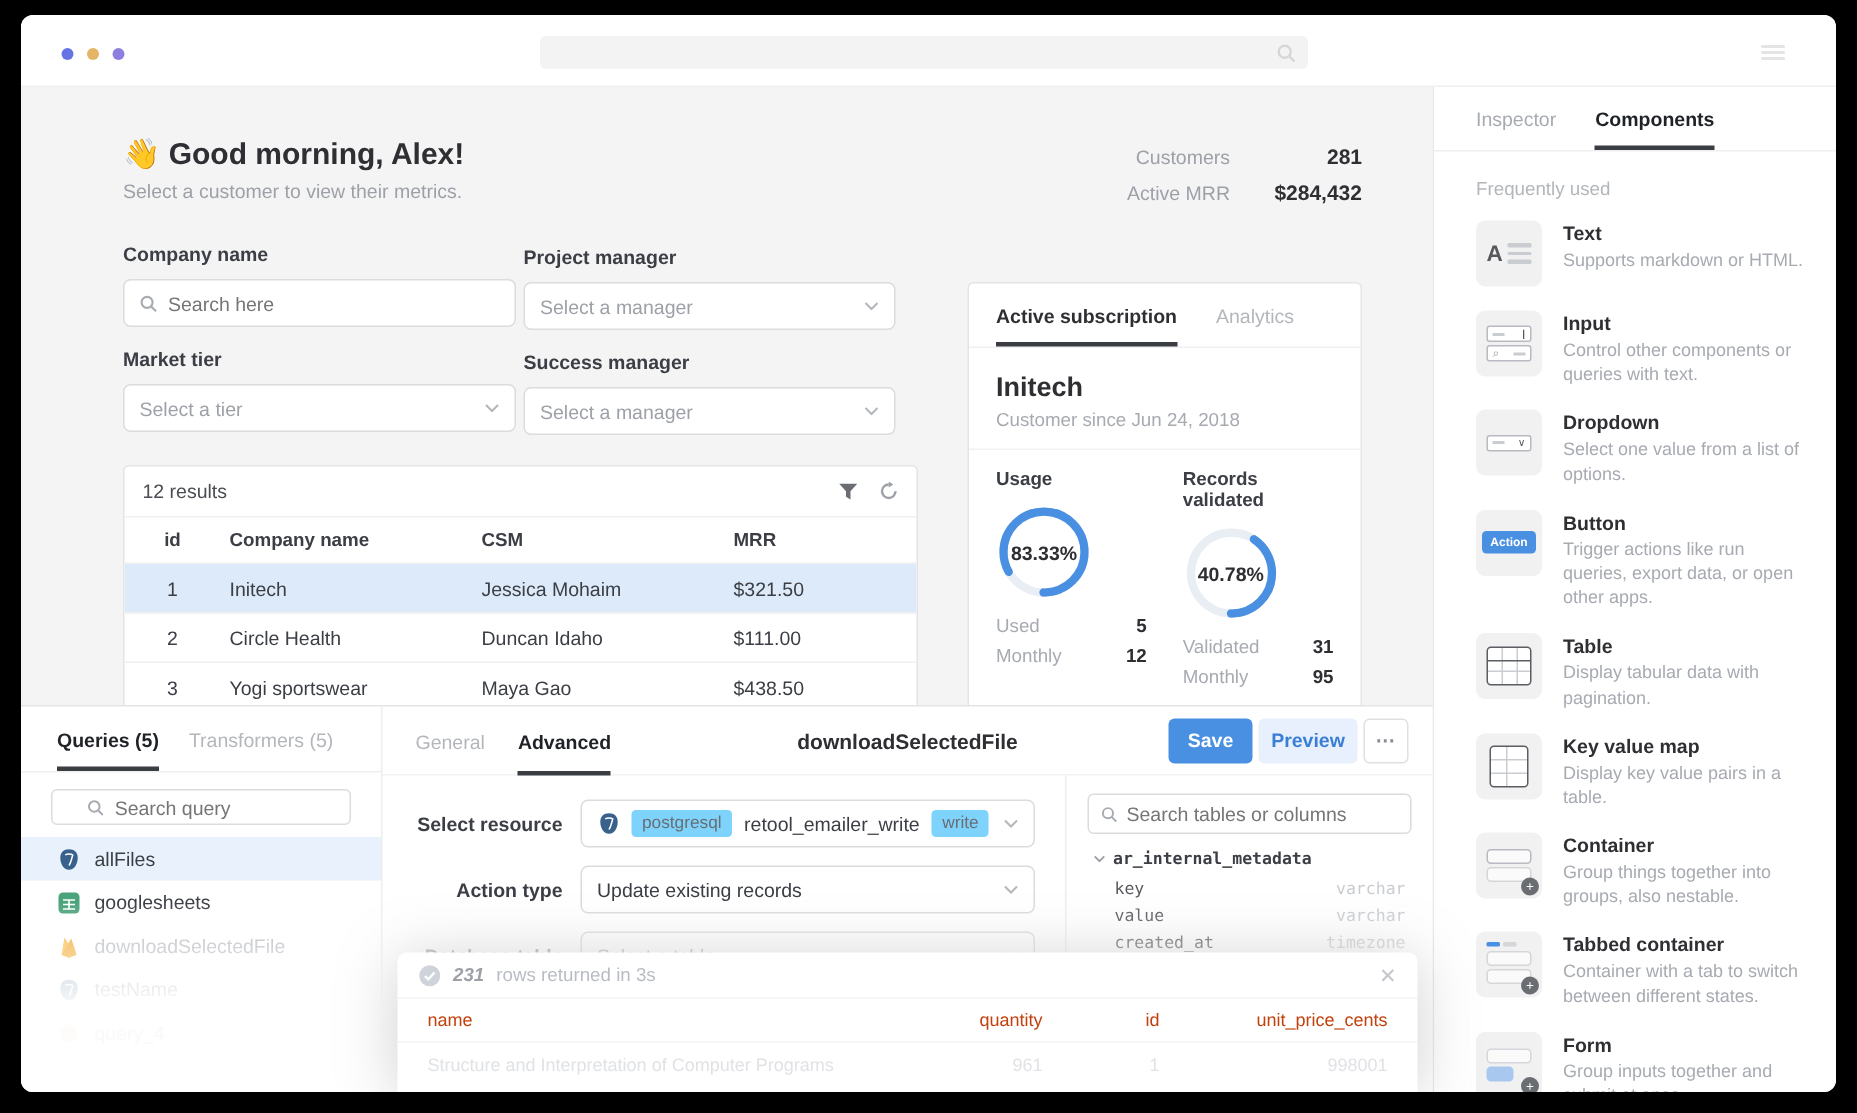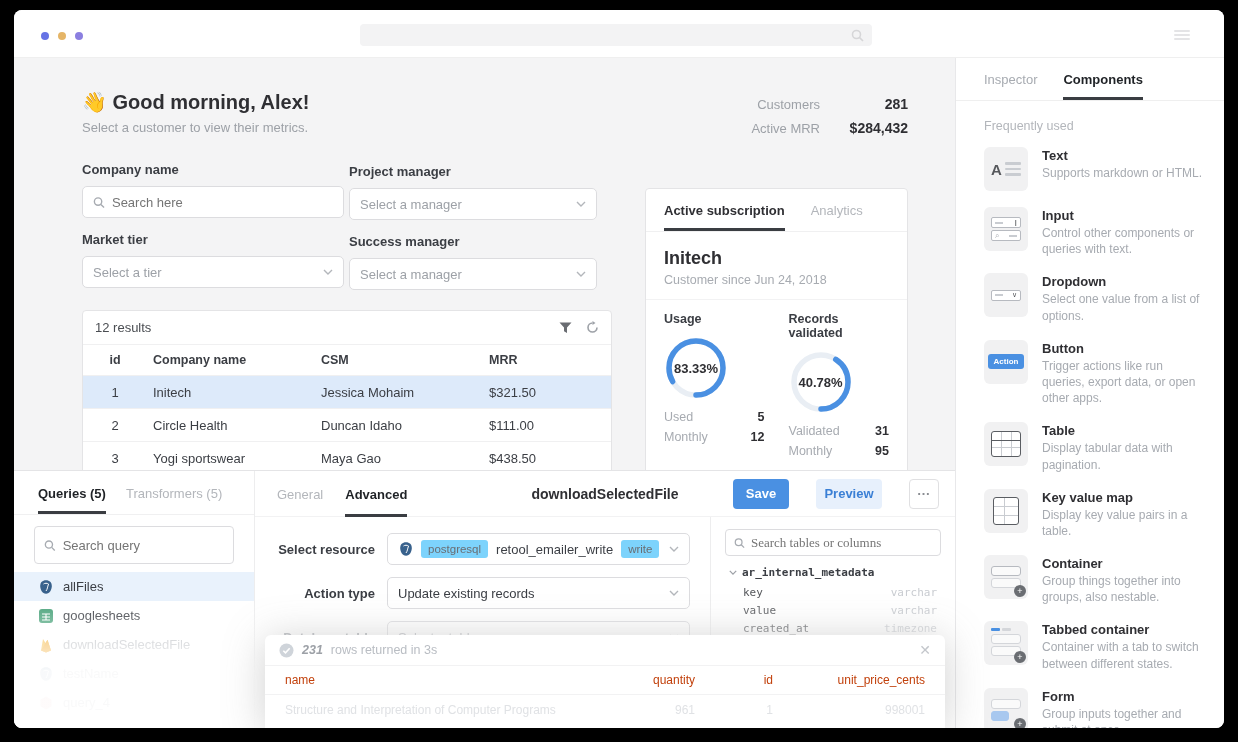--- a/index.html
+++ b/index.html
@@ -92,48 +92,48 @@
   .mini-tab { display:flex; gap:2px; margin-bottom:3px; }
   .mini-tab i { width:9px; height:3px; background:#d4d6da; border-radius:1px; }
   .mini-tab i.blue { background:#4a90e2; }
 
   
   .bottompanel { position:absolute; left:0; top:460px; width:941px; height:258px; background:#fff; border-top:1px solid #e4e4e6; }
   .qcol { position:absolute; left:0; top:0; width:241px; height:258px; border-right:1px solid #ededee; }
   .qtabs { display:flex; gap:20px; padding:0 24px; border-bottom:1px solid #f0f0f1; }
   .qtab { font-size:13px; color:#b3b6bb; padding:15px 0 10px; border-bottom:3px solid transparent; }
   .qtab.active { color:#1f2226; font-weight:bold; border-bottom-color:#3a3d42; }
-  .qsearch { margin:11px 20px 8px; height:38px; border:1px solid #dcdcdf; border-radius:4px; display:flex; align-items:center; padding:0 9px; }
+  .qsearch { margin:11px 20px 8px; height:24px; border:1px solid #dcdcdf; border-radius:4px; display:flex; align-items:center; padding:0 23px; }
   .qsearch input, .schema-search input, .input input { border:none; outline:none; background:transparent; font-size:13px; color:#3b3e44; width:100%; font-family:inherit; }
   .qitem { display:flex; align-items:center; gap:9px; height:29px; padding:0 24px; font-size:13px; color:#3b3e44; }
   .qitem.selected { background:#e9f2fc; }
   .qitem.dim { color:#b3b6bb; }
   .qitem.dim .qicon { opacity:.45; }
   .qicon { width:16px; height:16px; flex:0 0 16px; }
 
   .editor-head { position:absolute; left:241px; top:0; width:700px; height:46px; display:flex; align-items:center; border-bottom:1px solid #f2f2f3; }
   .etab { font-size:13px; color:#b3b6bb; padding:16px 0 12px; margin-left:22px; border-bottom:3px solid transparent; }
   .etab.active { color:#1f2226; font-weight:bold; border-bottom-color:#3a3d42; }
   .etitle { position:absolute; left:200px; width:300px; text-align:center; font-size:14px; font-weight:bold; color:#2f2f33; }
-  .ebuttons { margin-left:auto; display:flex; gap:27px; padding-right:16px; align-items:flex-end; }
+  .ebuttons { margin-left:auto; display:flex; gap:4px; padding-right:16px; align-items:flex-end; }
   .btn { height:30px; border-radius:4px; font-size:13px; font-weight:bold; display:flex; align-items:center; justify-content:center; border:none; font-family:inherit; cursor:pointer; }
   .btn-save { background:#4a90e2; color:#fff; width:56px; }
   .btn-preview { background:#e7f0fc; color:#3a7fd5; width:66px; }
   .btn-more { background:#fff; color:#8a8d92; width:30px; border:1px solid #e0e0e2; letter-spacing:1px; }
 
   .editor-body { position:absolute; left:241px; top:46px; width:455px; height:212px; }
   .erow { position:absolute; left:0; display:flex; align-items:center; width:100%; }
   .elabel { width:132px; text-align:right; font-size:13px; font-weight:bold; color:#3b3e44; padding-right:12px; flex:0 0 132px; }
   .econtrol { flex:1; height:32px; border:1px solid #dcdcdf; border-radius:5px; background:#fff; display:flex; align-items:center; padding:0 10px; font-size:13px; color:#3b3e44; margin-right:20px; }
   .econtrol .spacer { flex:1; }
   .chip { background:#7dd3fc; border-radius:3px; font-size:11.5px; color:#6a6d72; padding:3px 7px; margin-right:8px; }
   .erow.dimrow .econtrol { color:#b3b6bb; }
 
   .schemacol { position:absolute; left:696px; top:46px; width:245px; height:212px; border-left:1px solid #ededee; }
-  .schema-search { margin:12px 14px 10px; height:27px; border:1px solid #dcdcdf; border-radius:4px; display:flex; align-items:center; padding:0 8px;font-family:Liberation Serif, serif; }
+  .schema-search { margin:12px 14px 10px; height:27px; border:1px solid #dcdcdf; border-radius:4px; display:flex; align-items:center; padding:0 8px; }
   .schema-tree { font-family:"DejaVu Sans Mono", monospace; font-size:11px; padding:0 18px; }
   .tree-head { display:flex; align-items:center; gap:5px; font-weight:bold; color:#3b3e44; margin-bottom:4px; }
   .tree-row { display:flex; justify-content:space-between; padding:2.5px 0 2.5px 14px; color:#56585c; }
   .tree-type { color:#c9ccd1; }
 
   .wash { position:absolute; left:0; top:130px; width:941px; height:128px; background:linear-gradient(rgba(255,255,255,0), rgba(255,255,255,.92) 55%); pointer-events:none; }
 
   
   .overlay { position:absolute; left:251px; top:625px; width:680px; height:93px; background:#fff; border-radius:6px 6px 0 0; box-shadow:0 4px 40px rgba(120,120,120,.35); overflow:hidden; }
   .ov-head { display:flex; align-items:center; gap:8px; height:30px; padding:0 14px; font-size:12.5px; color:#b9bdc3; }

